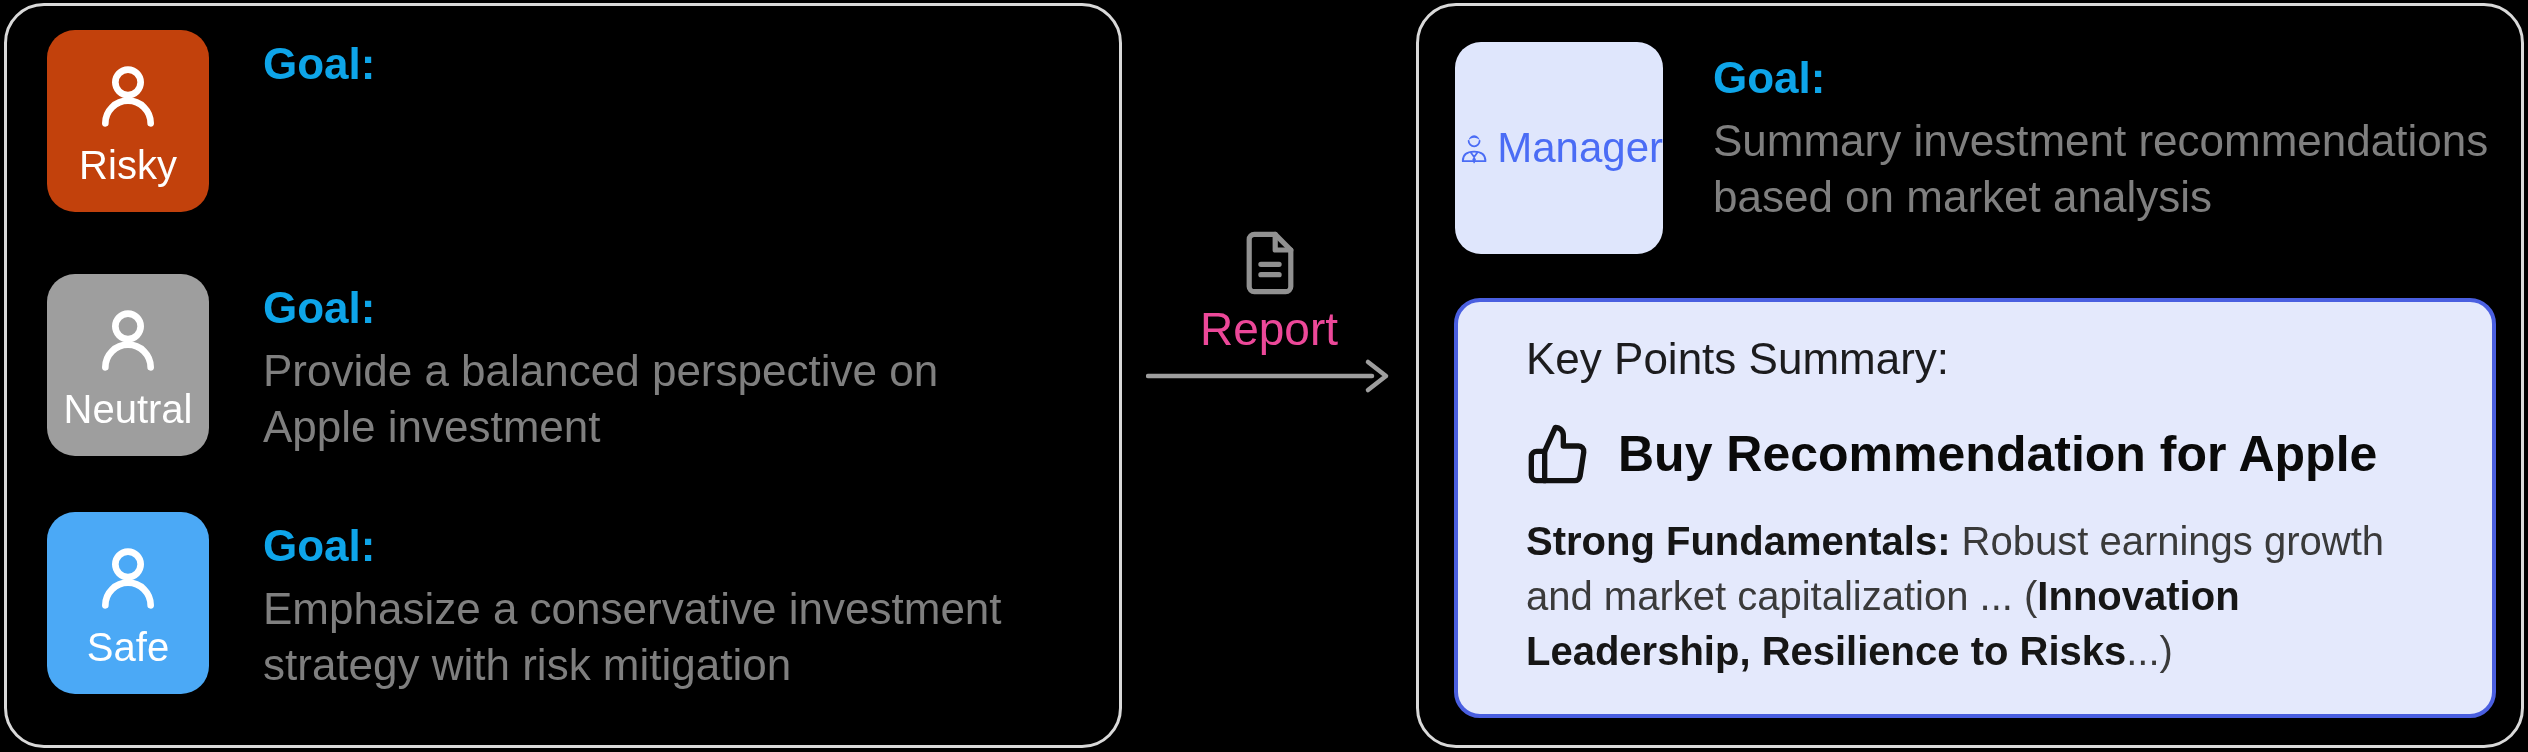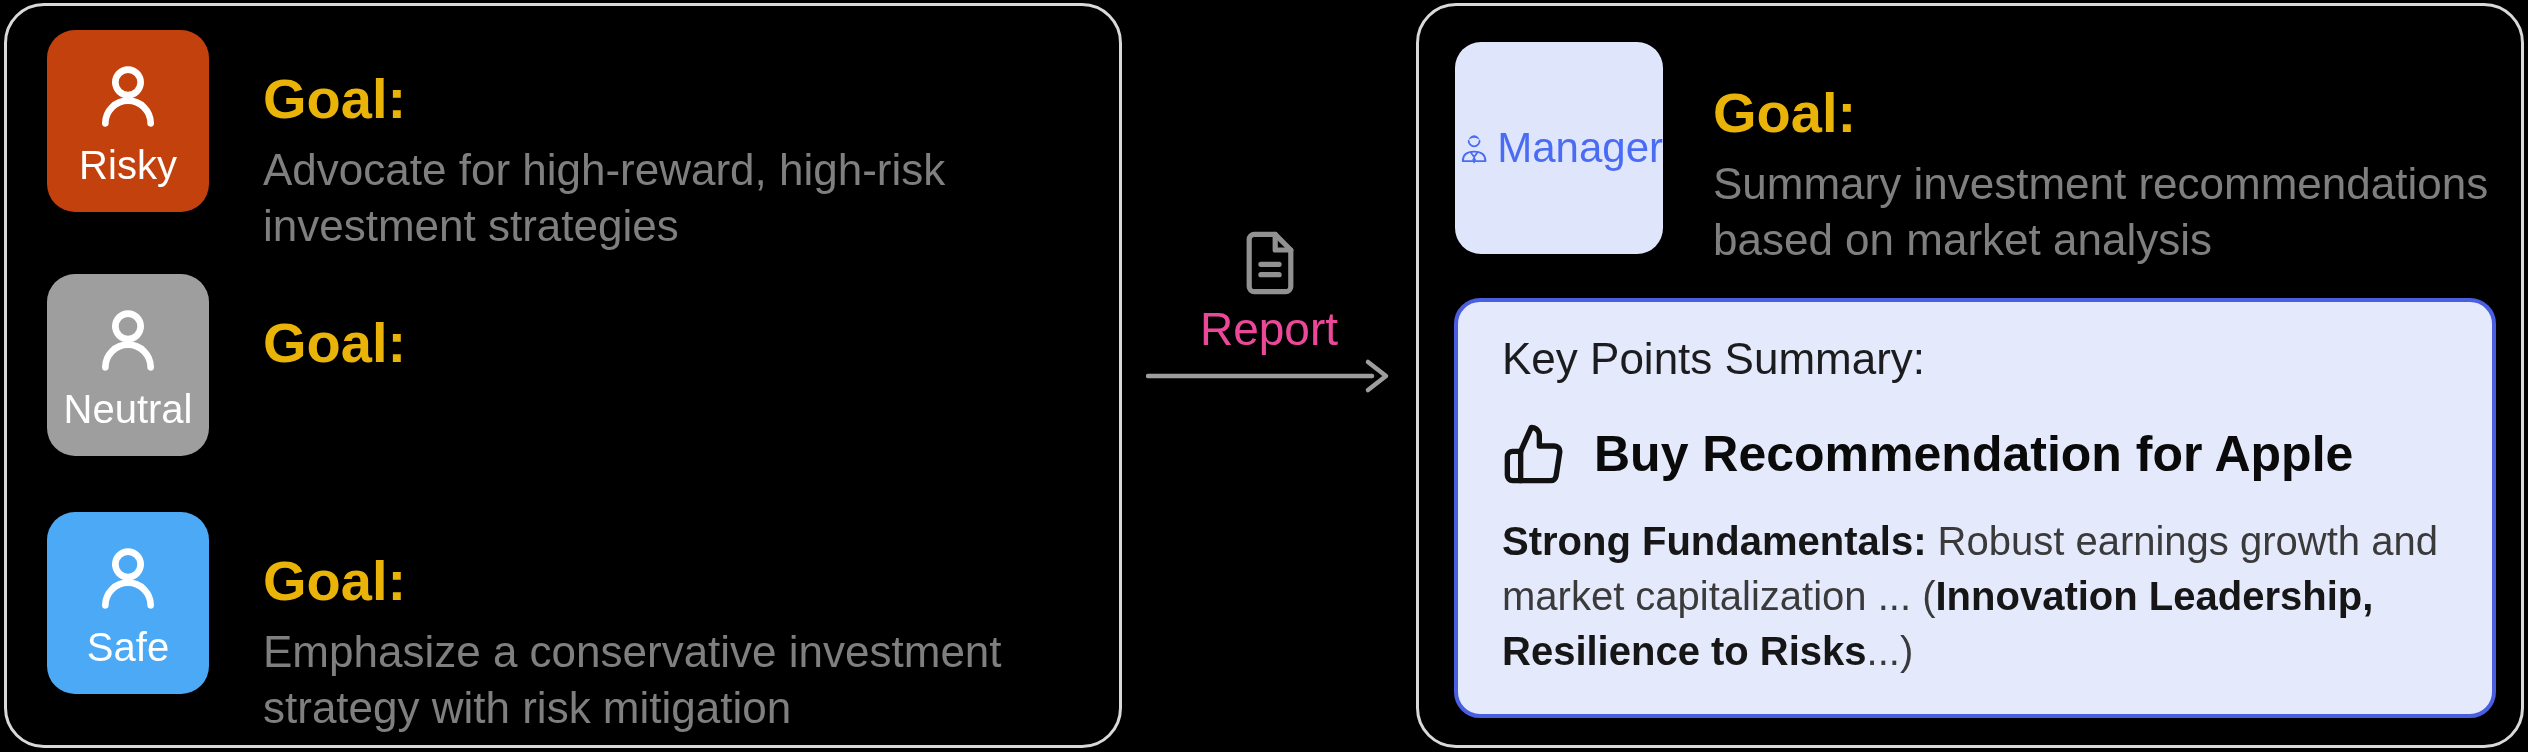--- a/index.html
+++ b/index.html
@@ -28,21 +28,21 @@
   .agent-row.r1 { top: 24px; }
   .agent-row.r2 { top: 268px; }
   .agent-row.r3 { top: 506px; }
   .agent-chip {
     width: 162px; height: 182px; border-radius: 28px; flex: none;
     display: flex; flex-direction: column; align-items: center; justify-content: center; gap: 8px;
   }
   .agent-chip svg { width: 80px; height: 80px; }
   .chip-label { color: #fff; font-size: 40px; line-height: 1.1; }
   .agent-text { margin-left: 54px; padding-top: 6px; }
-  .goal-label { font-size: 56px; font-weight: 700; color: #eab308; line-height: 1.25; margin-top: 28px; }
+  .goal-label { font-size: 44px; font-weight: 700; color: #0ea5e9; line-height: 1.25; }
   .goal-body  { font-size: 44px; color: #7f7f7f; line-height: 1.27; white-space: pre-line; margin-top: 8px; }
 
   
   .doc-icon     { position: absolute; left: 1231px; top: 220px; width: 78px; height: 86px; }
   .report-label { position: absolute; left: 1122px; top: 302px; width: 294px; text-align: center;
                   font-size: 46px; color: #ec4899; }
   .flow-arrow   { position: absolute; left: 1146px; top: 354px; width: 248px; height: 44px; }
 
   
   .manager-row { position: absolute; left: 36px; top: 36px; width: 1040px; display: flex; align-items: flex-start; }
@@ -51,21 +51,21 @@
     display: flex; flex-direction: row; align-items: center; justify-content: center; gap: 4px;
   }
   .manager-chip svg { width: 114px; height: 114px; }
   .manager-chip .chip-label { color: #4a6cf5; font-size: 42px; }
   .manager-text { margin-left: 50px; padding-top: 8px; }
 
   
   .summary-card {
     position: absolute; left: 35px; top: 292px; width: 1042px; height: 420px;
     background: #e4e9fc; border: 4px solid #4a5fe0; border-radius: 26px;
-    padding: 32px 44px;
+    padding: 32px 68px;
   }
   .summary-title { font-size: 44px; color: #1c1c1e; }
   .headline-row { display: flex; align-items: center; margin-top: 38px; }
   .thumb-icon { width: 64px; height: 64px; flex: none; }
   .summary-headline { font-size: 50px; font-weight: 700; color: #0a0a0a; margin-left: 28px; }
   .summary-body { margin-top: 28px; font-size: 40px; line-height: 1.38; color: #3a3a3a; }
   .summary-body b { color: #161616; }
 </style>
 </head>
 <body>
@@ -77,35 +77,35 @@
     <div class="agent-row r1">
       <div class="agent-chip" style="background-color: #c2410c;">
         <svg viewBox="0 0 24 24" fill="none" stroke="#ffffff" stroke-width="2" stroke-linecap="round" stroke-linejoin="round">
           <circle cx="12" cy="8.2" r="3.8"></circle>
           <path d="M5.2 20.5 a6.8 6.8 0 0 1 13.6 0"></path>
         </svg>
         <span class="chip-label">Risky</span>
       </div>
       <div class="agent-text">
         <div class="goal-label">Goal:</div>
-        <div class="goal-body">Advocate for high-reward, high-risk
-investment strategies</div>
       </div>
     </div>
 
     <div class="agent-row r2">
       <div class="agent-chip" style="background-color: rgb(158, 158, 158);">
         <svg viewBox="0 0 24 24" fill="none" stroke="#ffffff" stroke-width="2" stroke-linecap="round" stroke-linejoin="round">
           <circle cx="12" cy="8.2" r="3.8"></circle>
           <path d="M5.2 20.5 a6.8 6.8 0 0 1 13.6 0"></path>
         </svg>
         <span class="chip-label">Neutral</span>
       </div>
       <div class="agent-text">
         <div class="goal-label">Goal:</div>
+        <div class="goal-body">Provide a balanced perspective on
+Apple investment</div>
       </div>
     </div>
 
     <div class="agent-row r3">
       <div class="agent-chip" style="background-color: rgb(75, 169, 246);">
         <svg viewBox="0 0 24 24" fill="none" stroke="#ffffff" stroke-width="2" stroke-linecap="round" stroke-linejoin="round">
           <circle cx="12" cy="8.2" r="3.8"></circle>
           <path d="M5.2 20.5 a6.8 6.8 0 0 1 13.6 0"></path>
         </svg>
         <span class="chip-label">Safe</span>

